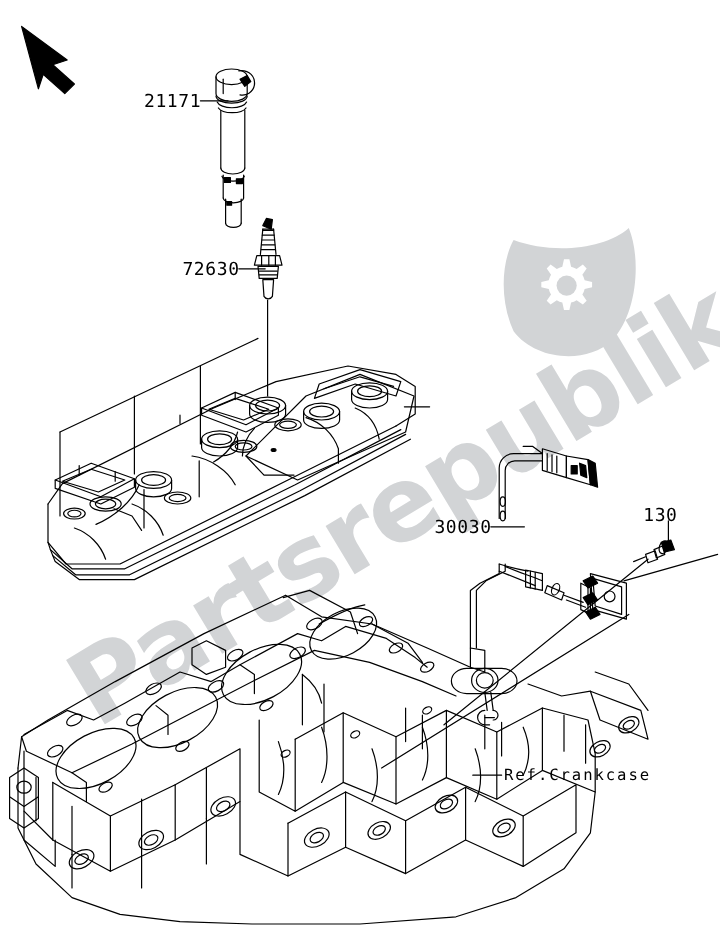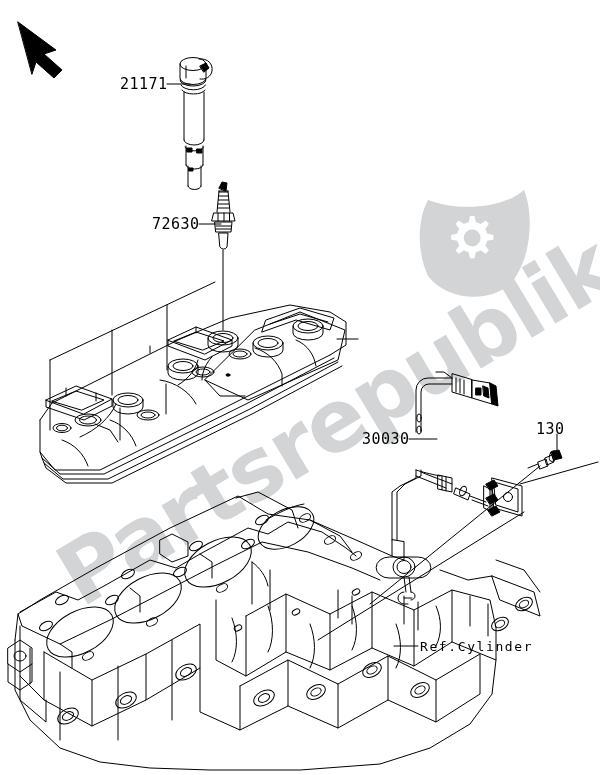--- a/index.html
+++ b/index.html
@@ -401,16 +401,16 @@
   <div class="layer" id="label-layer">
     <div class="label part-num" style="left:120px; top:77px;">21171</div>
 
     <div class="label part-num" style="left:152px; top:217px;">72630</div>
 
     <div class="label part-num" style="left:362px; top:432px;">30030</div>
 
     <div class="label part-num" style="left:536px; top:422px;">130</div>
 
 
-    <div class="label ref-text" style="left:420px; top:640px;">Ref.Cylinder</div>
+    <div class="label ref-text" style="left:420px; top:640px;">Ref.Crankcase</div>
   </div>
 
 </div>
 
 </body></html>

